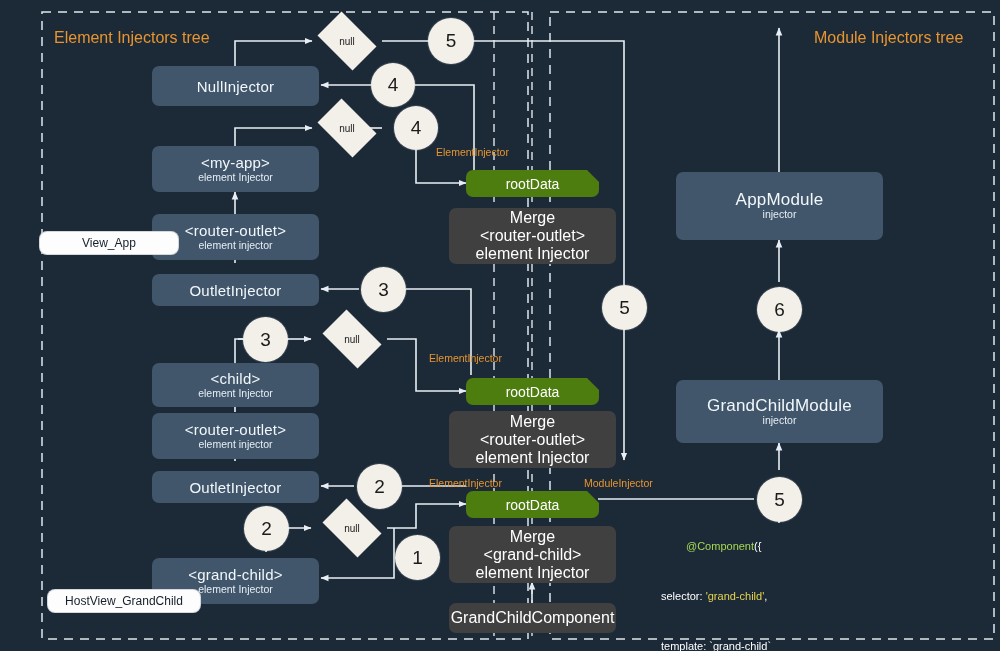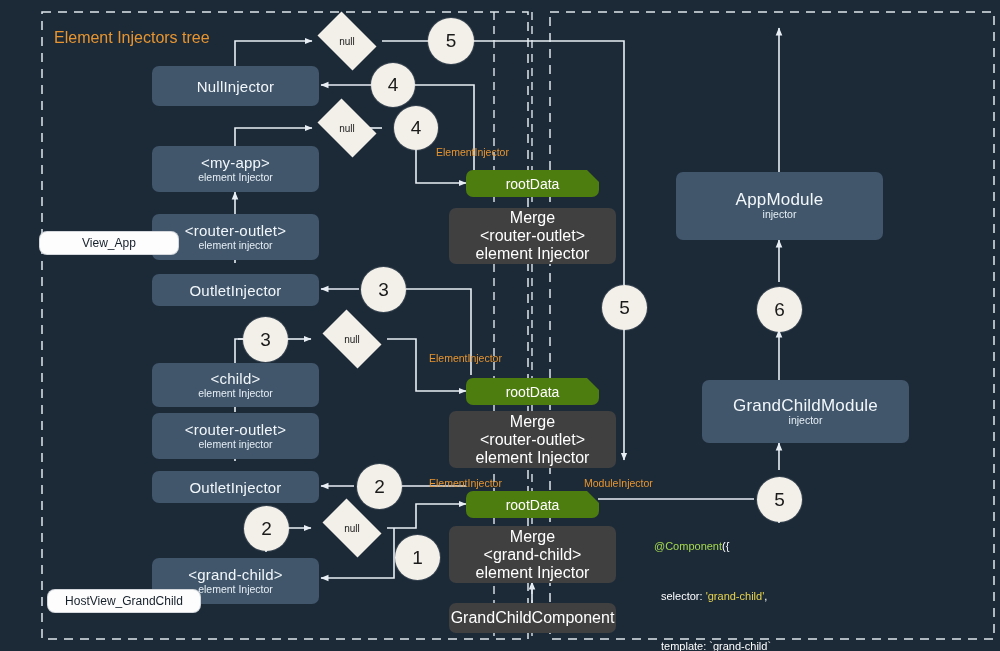--- a/index.html
+++ b/index.html
@@ -44,21 +44,21 @@
   .diamond-wrap{position:absolute;display:flex;align-items:center;justify-content:center;}
   .diamond-wrap .dshape{position:absolute;left:0;top:0;width:100%;height:100%;
     background:#f3f0e9;transform:rotate(45deg) scale(.707);}
   .diamond-wrap .dlabel{position:relative;color:#1b1b1b;font-size:10px;}
 
   .treelabel{position:absolute;color:#e8952f;font-size:16px;white-space:nowrap;}
   .inj-label{position:absolute;color:#e8952f;font-size:10.5px;white-space:nowrap;}
 
   .code{position:absolute;font-family:"Liberation Sans", sans-serif;font-size:11px;line-height:16.6px;white-space:pre;}
   .code .ln{display:block;}
-  .c-dec{color:#a5d94f;}
+  .c-dec{color:#a5d94f;margin-left:32px;}
   .c-plain{color:#ffffff;}
   .c-str{color:#e8d44d;}
 
   .watermark{position:absolute;right:14px;bottom:14px;color:rgba(228,235,242,.42);
     font-size:15px;letter-spacing:1px;white-space:nowrap;}
 </style>
 </head>
 <body>
 
 <div id="stage">
@@ -124,20 +124,21 @@
       <path d="M763,523 L763,500"></path>
 
       <path d="M738,499 L582,499"></path>
 
       <path d="M516,12 L516,639" stroke="#dfe6ec" stroke-width="1.4" stroke-dasharray="8 6"></path>
       <path d="M478,12 L478,639" stroke="#dfe6ec" stroke-width="1.4" stroke-dasharray="8 6"></path>
     </g>
   </svg>
 
   <div class="treelabel" style="left:38px;top:29px;">Element Injectors tree</div>
+  <div class="treelabel" style="left:798px;top:29px;">Module Injectors tree</div>
 
   <div class="node box" style="left:136px;top:66px;width:167px;height:40px;">
     <div class="t1">NullInjector</div>
   </div>
 
   <div class="node box" style="left:136px;top:146px;width:167px;height:46px;">
     <div class="t1">&lt;my-app&gt;</div>
     <div class="t2">element Injector</div>
   </div>
 
@@ -260,21 +261,21 @@
 
   <div class="inj-label" style="left:420px;top:146px;">ElementInjector</div>
   <div class="inj-label" style="left:413px;top:352px;">ElementInjector</div>
   <div class="inj-label" style="left:413px;top:477px;">ElementInjector</div>
   <div class="inj-label" style="left:568px;top:477px;">ModuleInjector</div>
 
   <div class="node box" style="left:660px;top:172px;width:207px;height:68px;">
     <div class="t1" style="font-size:17px;">AppModule</div>
     <div class="t2">injector</div>
   </div>
-  <div class="node box" style="left:660px;top:380px;width:207px;height:63px;margin-left:26px;">
+  <div class="node box" style="left:660px;top:380px;width:207px;height:63px;">
     <div class="t1" style="font-size:17px;">GrandChildModule</div>
     <div class="t2">injector</div>
   </div>
 
   <div class="code" style="left:638px;top:505px;">
     <span class="ln"><span class="c-dec">@Component</span><span class="c-plain">({</span></span>
     <span class="ln" style="padding-left:7px;"><span class="c-plain">selector: </span><span class="c-str">'grand-child'</span><span class="c-plain">,</span></span>
     <span class="ln" style="padding-left:7px;"><span class="c-plain">template: </span><span class="c-plain">`grand-child`</span></span>
     
     

